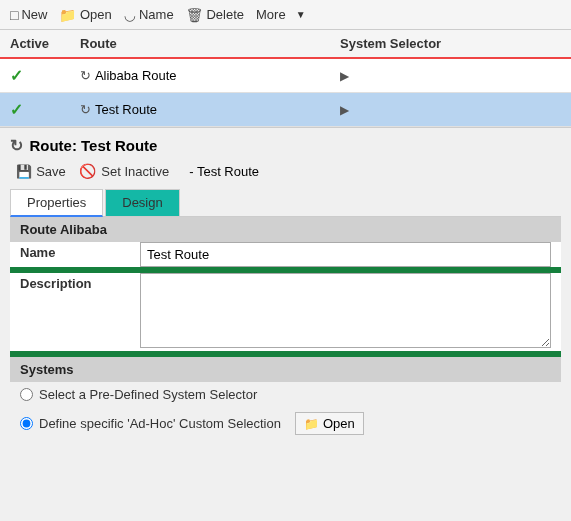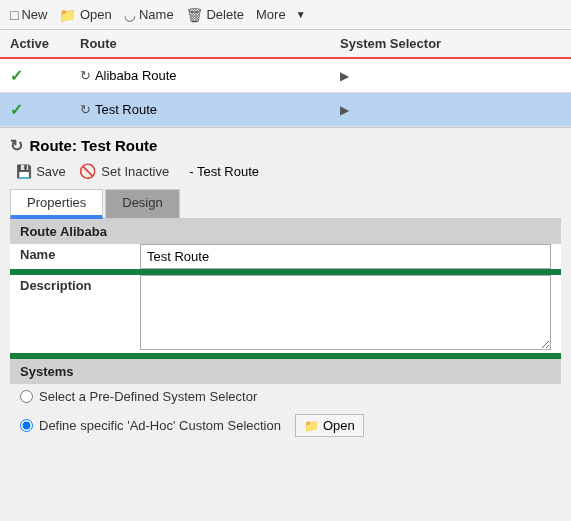--- a/index.html
+++ b/index.html
@@ -155,29 +155,29 @@
     
     .tabs {
       display: flex;
       border-bottom: 1px solid #ccc;
       background: #f0f0f0;
     }
     .tab {
       padding: 5px 16px;
       border: 1px solid #ccc;
       border-bottom: none;
-      background: #a3a3a3;
+      background: #14b8a6;
       cursor: pointer;
       font-size: 13px;
       color: #333;
       margin-right: 2px;
     }
     .tab.active {
       background: #fff;
-      border-bottom: 4px solid #3b82f6;
+      border-bottom: 2px solid #3b82f6;
       margin-bottom: -1px;
       font-weight: normal;
     }
 
     
     .properties-panel {
       background: #fff;
       padding: 0;
     }
 

